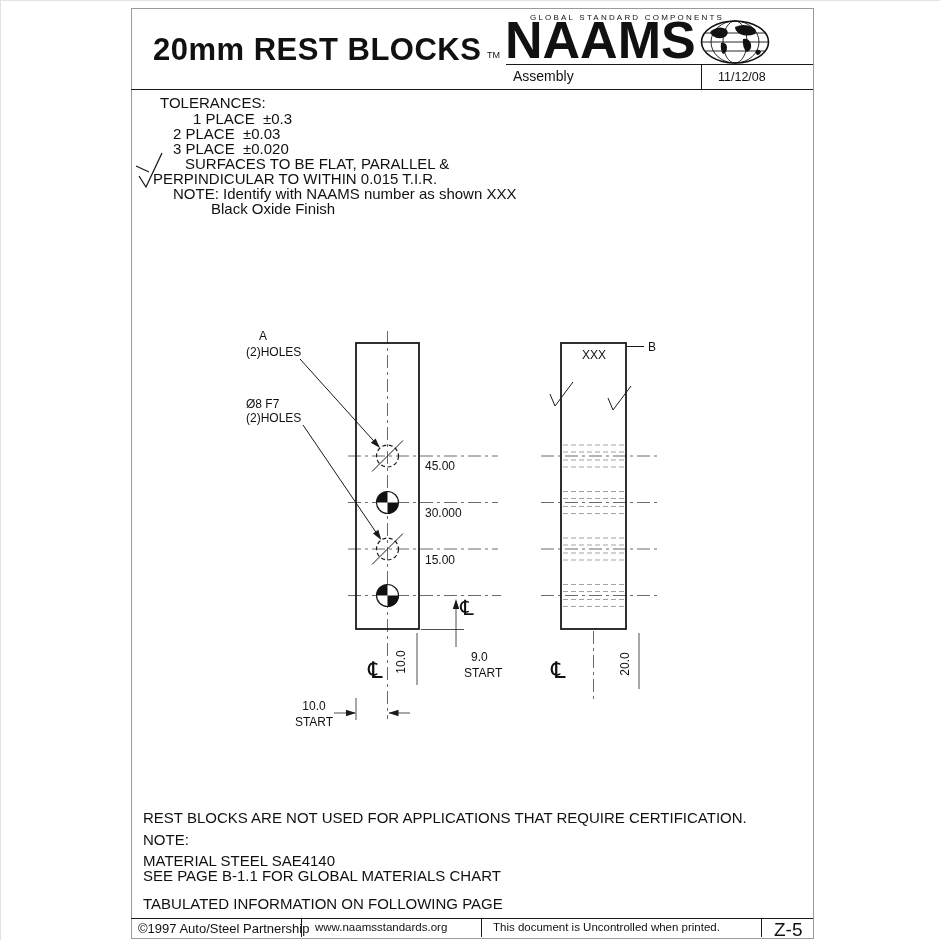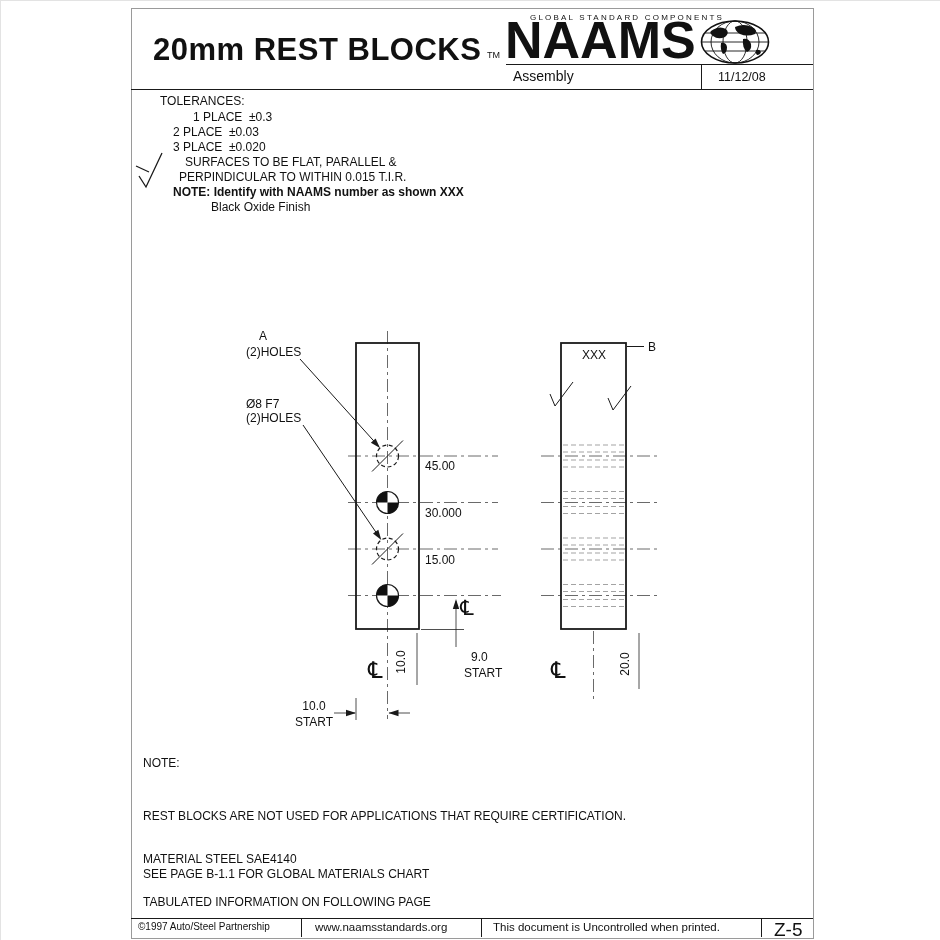--- a/index.html
+++ b/index.html
@@ -1,18 +1,18 @@
 <!DOCTYPE html>
 <html><head>
 <meta charset="utf-8">
 <style>
   html,body{margin:0;padding:0;background:#fff;}
   .page{position:relative;width:940px;height:940px;background:#ffffff;overflow:hidden;
         border:1px solid #e3e3e3;font-family:"Liberation Sans","DejaVu Sans",sans-serif;color:#111;}
-  .t{position:absolute;white-space:pre;font-size:12px;line-height:1.2;color:#111;}
+  .t{position:absolute;white-space:pre;font-size:15px;line-height:1.2;color:#111;}
   .abs{position:absolute;}
   .hline{position:absolute;height:1px;background:#1a1a1a;}
   .vline{position:absolute;width:1px;background:#1a1a1a;}
   .frame{position:absolute;left:130px;top:7px;width:681px;height:929px;border:1px solid #9a9a9a;}
   .title{font-size:31px;font-weight:bold;letter-spacing:.5px;}
   .brand{font-size:52px;font-weight:bold;letter-spacing:0;line-height:1;}
   svg text{font-family:"Liberation Sans","DejaVu Sans",sans-serif;}
   .dtext{font-size:12px;fill:#111;}
   .clsym{font-family:"DejaVu Sans",sans-serif;fill:#111;}
   .outline{fill:none;stroke:#1a1a1a;stroke-width:1.8;}
@@ -56,22 +56,22 @@
   <div class="vline" style="left:700px;top:63px;height:25px;"></div>
   <div class="t" style="left:512px;top:67px;font-size:14px;">Assembly</div>
   <div class="t" style="left:717px;top:69px;font-size:12.5px;">11/12/08</div>
   <div class="hline" style="left:130px;top:88px;width:682px;"></div>
 
   <div class="t" style="left:159px;top:93px;">TOLERANCES:</div>
   <div class="t" style="left:172px;top:109px;margin-left:20px;">1 PLACE  ±0.3</div>
   <div class="t" style="left:172px;top:124px;">2 PLACE  ±0.03</div>
   <div class="t" style="left:172px;top:139px;">3 PLACE  ±0.020</div>
   <div class="t" style="left:184px;top:154px;">SURFACES TO BE FLAT, PARALLEL &amp;</div>
-  <div class="t" style="left:178px;top:169px;">PERPINDICULAR TO WITHIN 0.015 T.I.R.</div>
-  <div class="t" style="left:172px;top:184px;font-weight:bold;">NOTE: Identify with NAAMS number as shown XXX</div>
+  <div class="t" style="left:152px;top:169px;">PERPINDICULAR TO WITHIN 0.015 T.I.R.</div>
+  <div class="t" style="left:172px;top:184px;">NOTE: Identify with NAAMS number as shown XXX</div>
   <div class="t" style="left:210px;top:199px;">Black Oxide Finish</div>
 
   <svg class="abs" style="left:134px;top:148px;" width="32" height="42" viewBox="0 0 32 42">
     <path class="thin" style="stroke-width:1.3" d="M4 27 L11 38 L27 4"></path>
     <path class="thin" style="stroke-width:1.3" d="M1 17 L14 23"></path>
   </svg>
 
   <svg class="abs" style="left:230px;top:318px;" width="474" height="418" viewBox="230 318 474 418">
 
     <g>
@@ -180,28 +180,28 @@
 
       <text class="dtext" x="470" y="660">9.0</text>
       <text class="dtext" x="463" y="676">START</text>
       <text class="dtext" text-anchor="middle" x="313" y="709">10.0</text>
       <text class="dtext" text-anchor="middle" x="313" y="725">START</text>
       <text class="dtext" text-anchor="middle" transform="translate(404,661) rotate(-90)">10.0</text>
       <text class="dtext" text-anchor="middle" transform="translate(628,663) rotate(-90)">20.0</text>
     </g>
   </svg>
 
-  <div class="t" style="left:142px;top:755px;text-align:center;">NOTE:</div>
+  <div class="t" style="left:142px;top:830px;text-align:center;">NOTE:</div>
   <div class="t" style="left:142px;top:808px;">REST BLOCKS ARE NOT USED FOR APPLICATIONS THAT REQUIRE CERTIFICATION.</div>
   <div class="t" style="left:142px;top:851px;">MATERIAL STEEL SAE4140</div>
   <div class="t" style="left:142px;top:866px;">SEE PAGE B-1.1 FOR GLOBAL MATERIALS CHART</div>
   <div class="t" style="left:142px;top:894px;">TABULATED INFORMATION ON FOLLOWING PAGE</div>
 
   <div class="hline" style="left:130px;top:917px;width:682px;"></div>
   <div class="vline" style="left:300px;top:917px;height:19px;"></div>
   <div class="vline" style="left:480px;top:917px;height:19px;"></div>
   <div class="vline" style="left:760px;top:917px;height:19px;"></div>
-  <div class="t" style="left:137px;top:920px;font-size:10px;">©1997 Auto/Steel Partnership</div>
+  <div class="t" style="left:137px;top:920px;font-size:13px;">©1997 Auto/Steel Partnership</div>
   <div class="t" style="left:314px;top:920px;font-size:11.5px;">www.naamsstandards.org</div>
   <div class="t" style="left:492px;top:920px;font-size:11.5px;">This document is Uncontrolled when printed.</div>
   <div class="t" style="left:773px;top:918px;font-size:19px;">Z-5</div>
 
 </div>
 
 </body></html>

